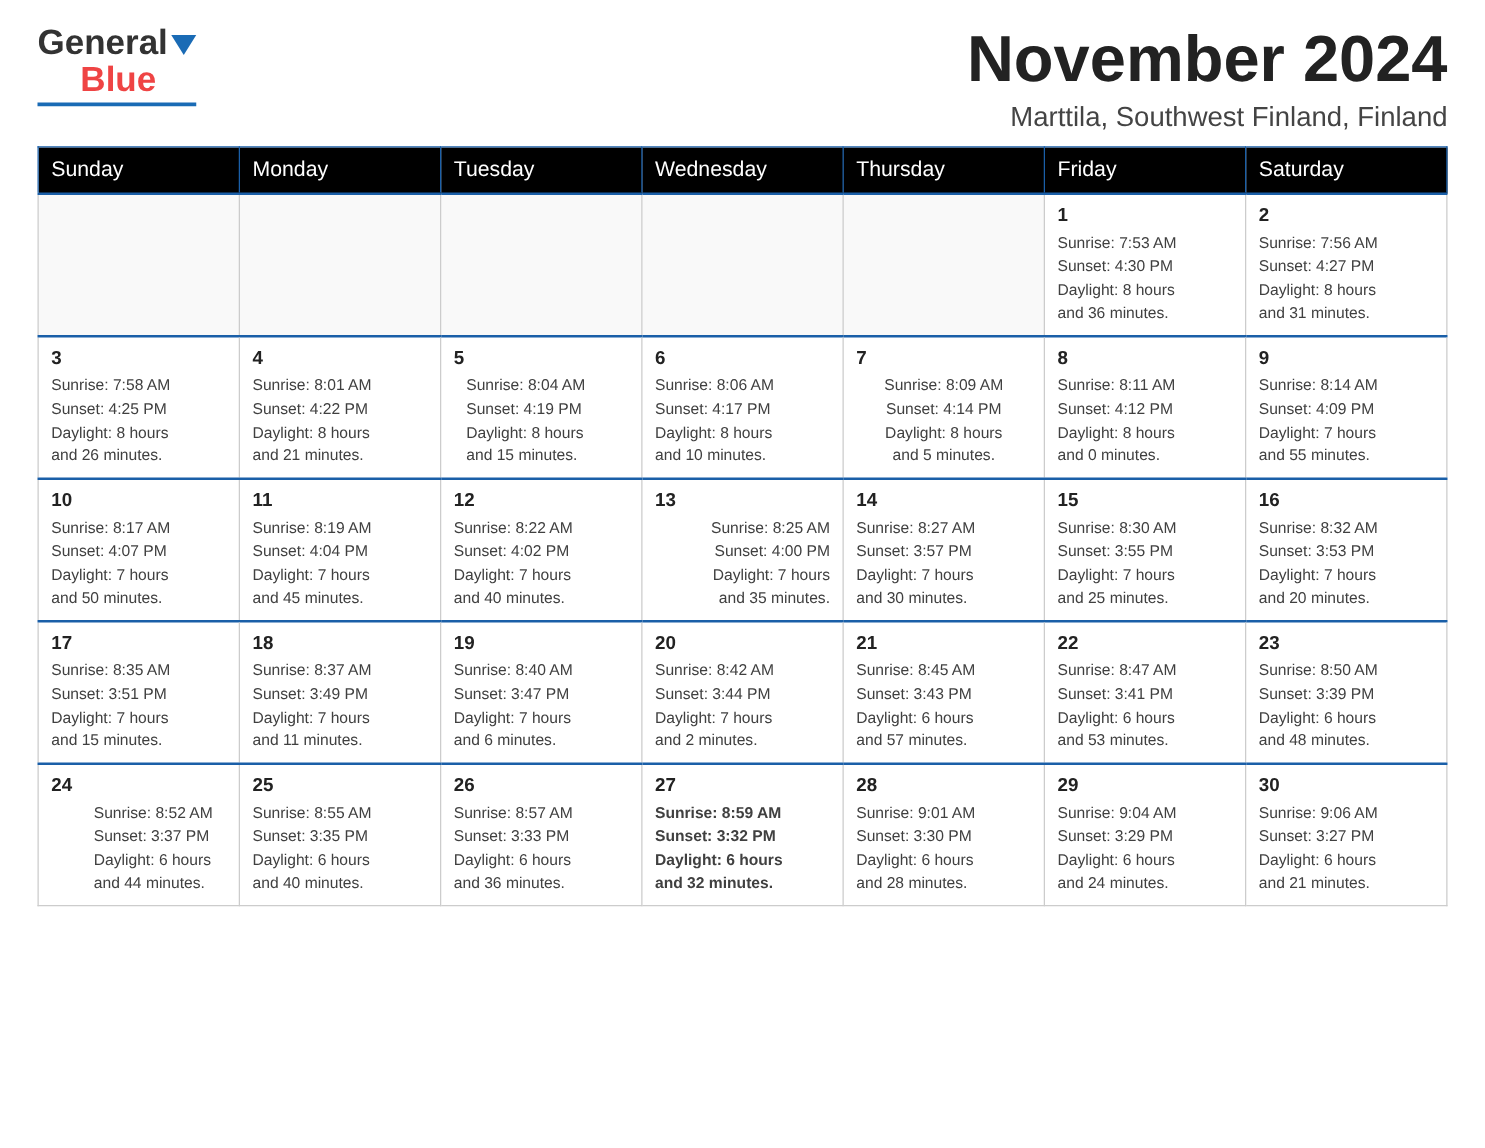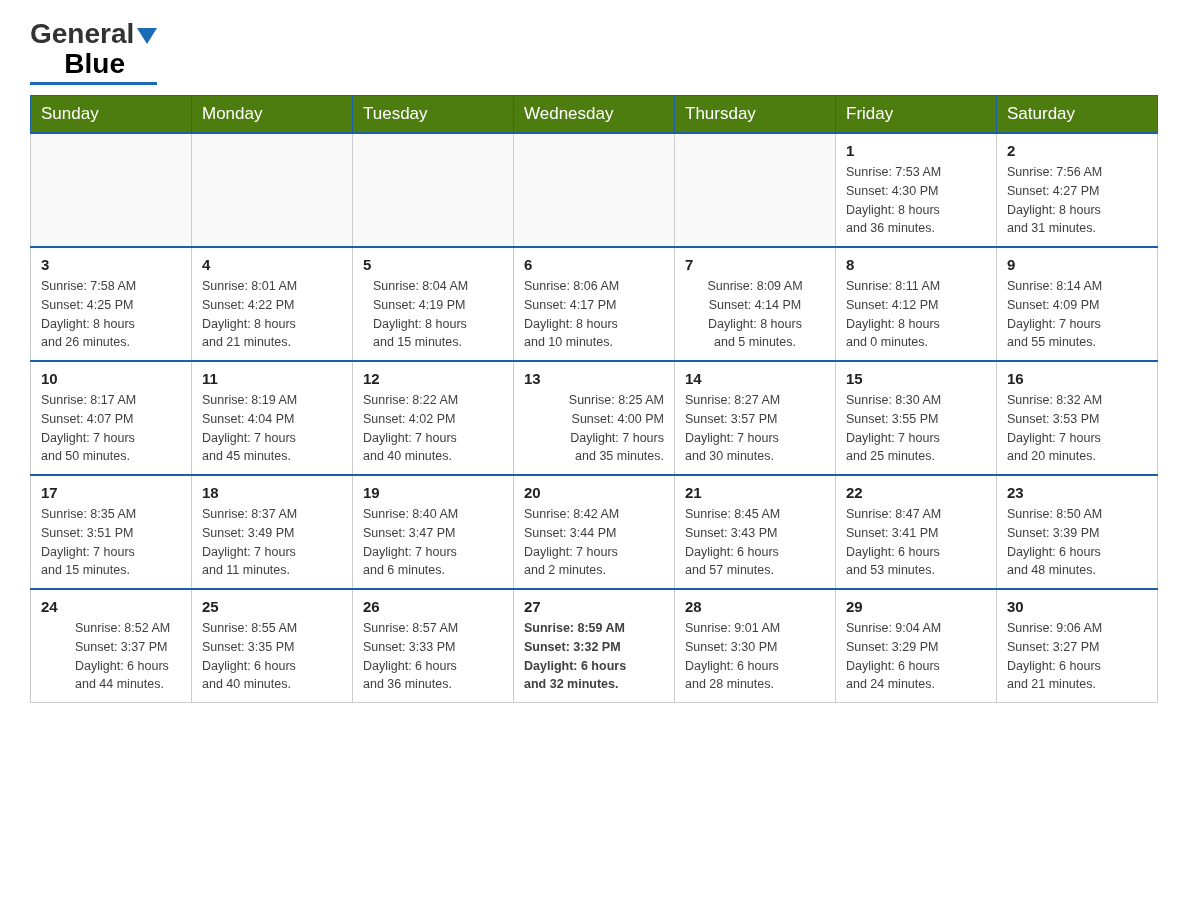--- a/index.html
+++ b/index.html
@@ -46,21 +46,21 @@
       font-size: 22px;
       color: #444;
       margin-top: 4px;
     }
     .calendar-table {
       width: 100%;
       border-collapse: collapse;
       margin-top: 10px;
     }
     .calendar-table th {
-      background: #4d7c0f;
+      background: #000000;
       color: #fff;
       font-size: 17px;
       font-weight: normal;
       padding: 8px 10px;
       text-align: left;
       border: 1px solid #1a5fa8;
     }
     .calendar-table td {
       vertical-align: top;
       padding: 8px 10px;
@@ -93,23 +93,27 @@
 <body>
 
 <div class="header">
   <div class="logo">
     <div style="display:flex; align-items:center;">
       <span class="logo-text">
         General<span style="display:inline-block; width:0; height:0; border-left:10px solid transparent; border-right:10px solid transparent; border-top:16px solid #1a6bb5; margin-left:3px; vertical-align:middle;"></span>
       </span>
     </div>
     <div style="display:flex; align-items:center; margin-top:0;">
-      <span style="font-size:28px; font-weight:bold; color:#000000; margin-left:2px;">Blue</span>
+      <span style="font-size:28px; font-weight:bold; color:#ef4444; margin-left:2px;">Blue</span>
     </div>
     <div class="logo-line"></div>
+  </div>
+  <div class="title-block">
+    <div class="month-title">November 2024</div>
+    <div class="location-title">Marttila, Southwest Finland, Finland</div>
   </div>
 </div>
 
 <table class="calendar-table">
   <thead>
     <tr>
     <th>Sunday</th>
         <th>Monday</th>
         <th>Tuesday</th>
         <th>Wednesday</th>

